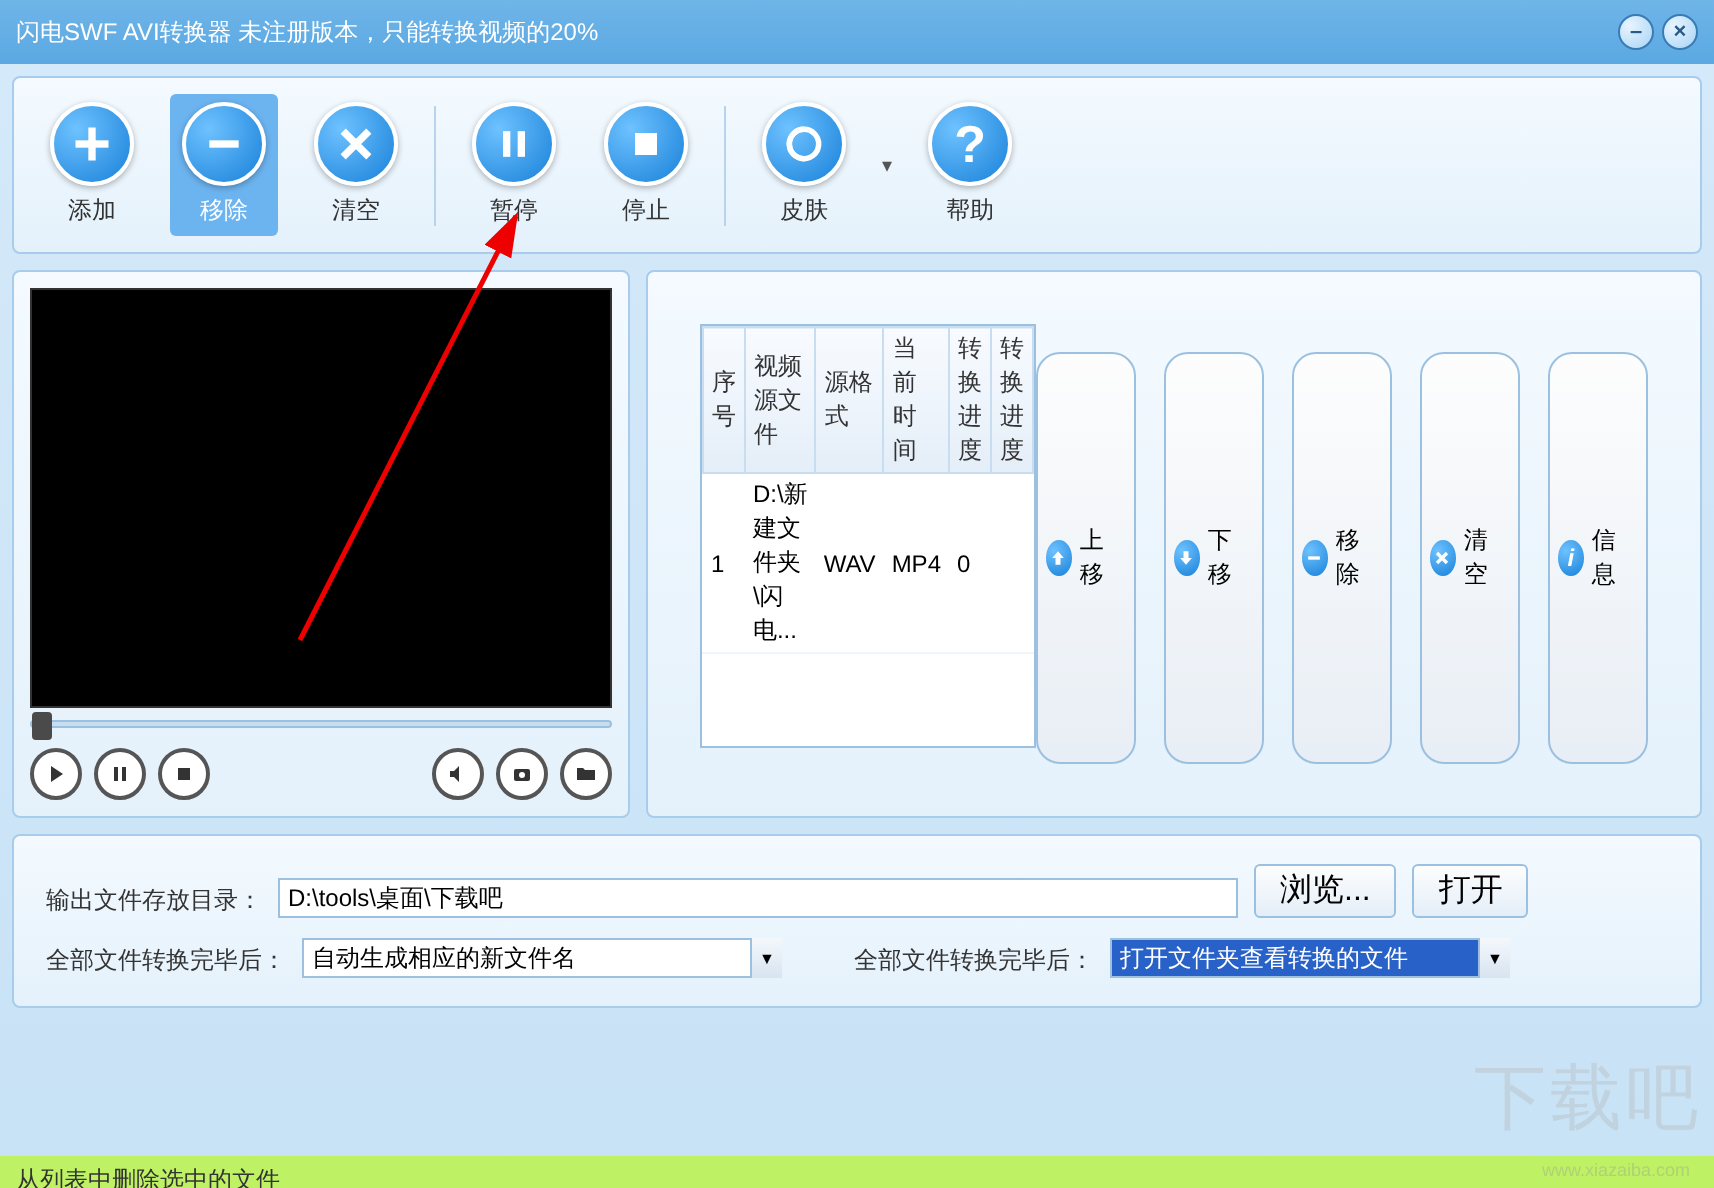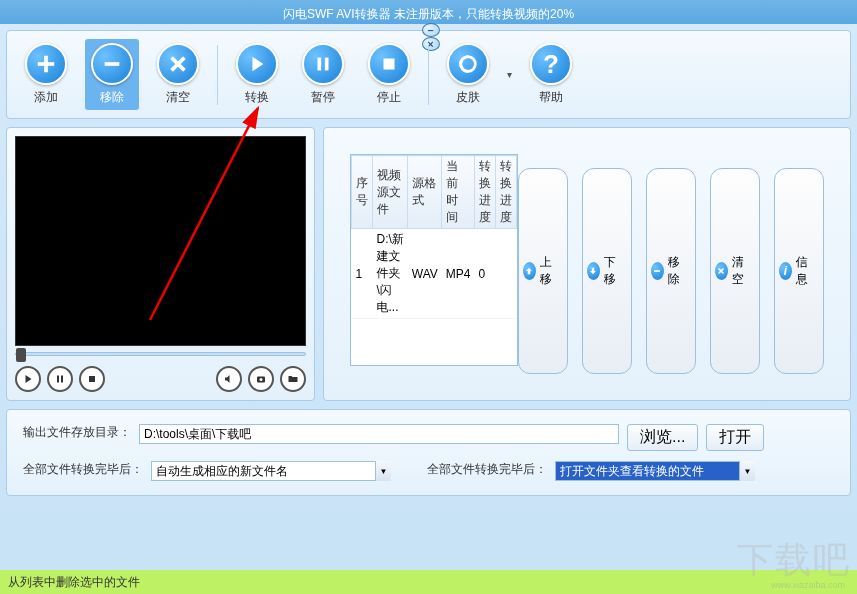--- a/index.html
+++ b/index.html
@@ -1,17 +1,17 @@
 <!DOCTYPE html>
 <html><head>
 <meta charset="utf-8">
 <style>
 * { box-sizing: border-box; margin: 0; padding: 0; }
 body { font-family: "Microsoft YaHei", SimSun, sans-serif; font-size: 12px; background: #fff; width: 857px; height: 594px; overflow: hidden; position: relative; }
-.titlebar { height: 24px; background: linear-gradient(to bottom, #6fb5e8, #5aa8e2); display: flex; align-items: center; padding: 6px 8px; color: #fff; font-size: 12px; flex-direction: column; }
+.titlebar { height: 24px; background: linear-gradient(to bottom, #6fb5e8, #5aa8e2); display: flex; align-items: center; padding: 16px 8px; color: #fff; font-size: 12px; }
 .titlebar .spacer { flex: 1; }
 .titlebar .winbtn { width: 18px; height: 18px; border-radius: 50%; background: radial-gradient(circle at 30% 30%, #e8f4ff, #a8d5f5); border: 1px solid #3a7bb5; margin-left: 4px; display: flex; align-items: center; justify-content: center; color: #2a5a8a; font-weight: bold; font-size: 11px; cursor: pointer; }
 .main-bg { background: linear-gradient(to bottom, #d4e9f9 0%, #c8e2f6 100%); padding: 6px; height: 546px; }
 .toolbar-panel { background: linear-gradient(to bottom, #f4faff, #e4f1fb); border: 1px solid #a8ccec; border-radius: 4px; padding: 8px 12px; display: flex; align-items: center; gap: 12px; margin-bottom: 8px; }
 .tb-btn { display: flex; flex-direction: column; align-items: center; gap: 4px; cursor: pointer; padding: 4px 6px; border-radius: 3px; }
 .tb-btn.selected { background: #6cb4f0; }
 .tb-icon { width: 42px; height: 42px; border-radius: 50%; background: radial-gradient(circle at 30% 30%, #6ec2ff, #1880d8); border: 2px solid #fff; display: flex; align-items: center; justify-content: center; color: #fff; font-size: 20px; font-weight: bold; box-shadow: 0 1px 3px rgba(0,0,0,0.3); }
 .tb-icon svg { width: 22px; height: 22px; }
 .tb-label { font-size: 12px; color: #333; }
 .tb-btn.selected .tb-label { color: #fff; }
@@ -30,32 +30,32 @@
 .list-panel { flex: 1; background: linear-gradient(to bottom, #f4faff, #e4f1fb); border: 1px solid #a8ccec; border-radius: 4px; padding: 26px; display: flex; flex-direction: row; }
 .table-wrap { background: #fff; border: 1px solid #9bc0e0; height: 212px; overflow: auto; }
 table { width: 100%; border-collapse: collapse; }
 th { background: linear-gradient(to bottom, #f8fbff, #e4eef8); border: 1px solid #c8ddf0; font-weight: normal; font-size: 12px; padding: 2px 4px; text-align: left; color: #333; }
 td { border-bottom: 1px solid #f0f5fa; padding: 2px 4px; font-size: 12px; }
 .list-btns { display: flex; gap: 14px; margin-top: 14px; justify-content: space-between; }
 .pill-btn { display: flex; align-items: center; gap: 4px; padding: 3px 10px 3px 4px; background: linear-gradient(to bottom, #fdfdfd, #e8eef5); border: 1px solid #9bc0e0; border-radius: 12px; cursor: pointer; font-size: 12px; }
 .pill-icon { width: 18px; height: 18px; border-radius: 50%; background: radial-gradient(circle at 30% 30%, #6ec2ff, #1880d8); display: flex; align-items: center; justify-content: center; }
 .pill-icon svg { width: 10px; height: 10px; }
 .output-panel { background: linear-gradient(to bottom, #f4faff, #e4f1fb); border: 1px solid #a8ccec; border-radius: 4px; padding: 14px 16px; }
-.form-row { display: flex; align-items: flex-start; gap: 8px; margin-bottom: 10px; }
+.form-row { display: flex; align-items: flex-end; gap: 8px; margin-bottom: 10px; }
 .form-row:last-child { margin-bottom: 0; }
 .form-label { font-size: 12px; color: #333; }
 .form-input { flex: 1; height: 20px; border: 1px solid #9bc0e0; background: #fff; padding: 0 4px; font-size: 12px; }
 .form-select-wrap { position: relative; display: flex; align-items: center; }
 .form-select-wrap input { border: 1px solid #9bc0e0; background: #fff; padding: 0 18px 0 4px; height: 20px; font-size: 12px; }
 .form-select-wrap.hl input { background: #2862c8; color: #fff; }
 .sel-arrow { position: absolute; right: 0; width: 16px; height: 20px; background: linear-gradient(to bottom, #f4f8fc, #d8e4f0); border-left: 1px solid #9bc0e0; display: flex; align-items: center; justify-content: center; font-size: 8px; cursor: pointer; }
 .sq-btn { padding: 2px 12px; background: linear-gradient(to bottom, #fdfdfd, #e4eef8); border: 1px solid #9bc0e0; border-radius: 3px; cursor: pointer; font-size: 16px; }
 .statusbar { padding: 4px 8px; font-size: 12px; color: #333; background: #bef264; }
 .arrow-annot { position: absolute; left: 140px; top: 100px; pointer-events: none; z-index: 99; }
-.watermark { position: absolute; right: 6px; bottom: 9px; font-size: 36px; font-weight: normal; color: rgba(180,180,180,0.35); letter-spacing: 2px; pointer-events: none; }
+.watermark { position: absolute; right: 6px; bottom: 20px; font-size: 36px; font-weight: normal; color: rgba(180,180,180,0.35); letter-spacing: 2px; pointer-events: none; }
 .wm-sub { position: absolute; right: 12px; bottom: 4px; font-size: 9px; color: rgba(150,150,150,0.35); pointer-events: none; }
 </style>
 </head>
 <body>
 
 <div class="titlebar">
   <span>闪电SWF AVI转换器    未注册版本，只能转换视频的20%</span>
   <span class="spacer"></span>
   <div class="winbtn">–</div>
   <div class="winbtn">×</div>
@@ -82,28 +82,20 @@
     </div>
     <div class="tb-btn">
       <div class="tb-icon">
           <svg viewBox="0 0 24 24" fill="#fff">
             <path d="M5 5l14 14M19 5L5 19" stroke="#fff" stroke-width="4"></path>
           </svg>
         </div>
       <span class="tb-label">清空</span>
     </div>
     <div class="tb-sep"></div>
-    <div class="tb-btn">
-      <div class="tb-icon">
-          <svg viewBox="0 0 24 24" fill="#fff">
-            <path d="M7 4l12 8-12 8z"></path>
-          </svg>
-        </div>
-      <span class="tb-label">转换</span>
-    </div>
     <div class="tb-btn">
       <div class="tb-icon">
           <svg viewBox="0 0 24 24" fill="#fff">
             <rect x="6" y="5" width="4" height="14"></rect>
             <rect x="14" y="5" width="4" height="14"></rect>
           </svg>
         </div>
       <span class="tb-label">暂停</span>
     </div>
     <div class="tb-btn">

